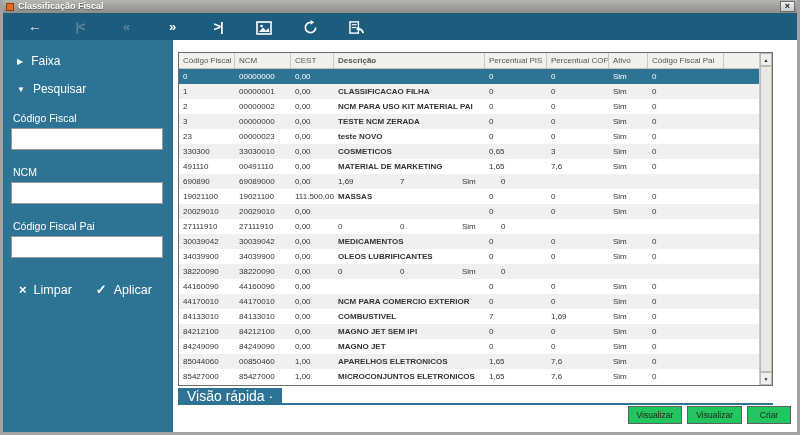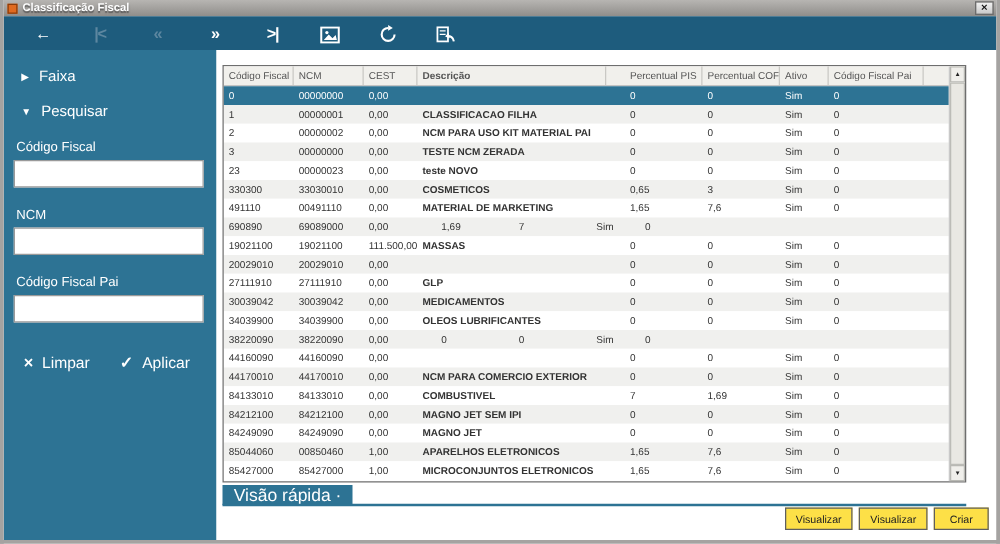--- a/index.html
+++ b/index.html
@@ -37,34 +37,34 @@
          border:1px solid #6e6e6e; background:#fff; overflow:hidden; }
   .grid-head{ display:flex; height:16px; background:#f1f0ec; border-bottom:1px solid #c3c3c3; }
   .hcell{ font-size:8px; color:#555; padding:0 0 0 4px; line-height:15px;
           border-right:1px solid #c9c8c4; overflow:hidden; white-space:nowrap; }
   .grid-row{ display:flex; height:15px; background:#fff; }
   .grid-row.alt{ background:#f0f0ee; }
   .grid-row.selected{ background:#2d7394; color:#fff; }
   .cell{ font-size:8px; color:#333; padding:0 0 0 4px; line-height:15px; overflow:hidden; white-space:nowrap; }
   .grid-row.selected .cell{ color:#fff; }
   .c0{ width:56px; } .c1{ width:56px; } .c2{ width:43px; text-align:left; padding-right:4px; }
-  .c3{ width:151px;font-weight:bold; } .c4{ width:62px;margin-left:15px; } .c5{ width:62px; } .c6{ width:39px; } .c7{ width:76px; }
+  .c3{ width:151px;font-weight:bold; } .c4{ width:62px; } .c5{ width:62px; } .c6{ width:39px; } .c7{ width:76px; }
   .c8{ flex:1; border-right:none; }
   
   .vscroll{ position:absolute; right:0; top:0; bottom:0; width:13px; background:#f3f2ee; border-left:1px solid #c9c9c9; }
   .scroll-btn{ position:absolute; left:0; width:12px; height:13px; background:#f0efeb; border:1px solid #b9b9b4;
                font-size:5px; color:#222; text-align:center; line-height:12px; }
   .scroll-up{ top:0; } .scroll-down{ bottom:0; }
   .scroll-thumb{ position:absolute; left:0; top:13px; bottom:13px; width:12px; background:#e9e8e3; border:1px solid #bcbcb7; }
   
   .quick-tab{ position:absolute; left:175px; top:388px; height:16px; padding:0 9px; background:#2d7394;
               color:#fff; font-size:14px; line-height:16px; }
   .quick-rule{ position:absolute; left:175px; top:403px; width:595px; height:2px; background:#2d7394; }
   .footer-buttons{ position:absolute; right:6px; top:406px; display:flex; gap:5px; }
-  .footer-btn{ min-width:44px; height:18px; padding:0 8px; background:#fde047; border:1px solid #5f5f5f;
+  .footer-btn{ min-width:44px; height:18px; padding:0 8px; background:#22c55e; border:1px solid #5f5f5f;
                font-size:8.5px; color:#222; font-family:"Liberation Sans", sans-serif; }
 </style>
 </head>
 <body>
 
 <div class="window">
 
   <div class="titlebar">
     <span class="app-icon"></span>
     <span class="title-text">Classificação Fiscal</span>
@@ -239,21 +239,20 @@
           <div class="cell c3"></div>
           <div class="cell c4">0</div>
           <div class="cell c5">0</div>
           <div class="cell c6">Sim</div>
           <div class="cell c7">0</div>
         </div>
         <div class="grid-row">
           <div class="cell c0">27111910</div>
           <div class="cell c1">27111910</div>
           <div class="cell c2">0,00</div>
-          <div class="cell c3">GLP</div>
           <div class="cell c4">0</div>
           <div class="cell c5">0</div>
           <div class="cell c6">Sim</div>
           <div class="cell c7">0</div>
         </div>
         <div class="grid-row alt">
           <div class="cell c0">30039042</div>
           <div class="cell c1">30039042</div>
           <div class="cell c2">0,00</div>
           <div class="cell c3">MEDICAMENTOS</div>

